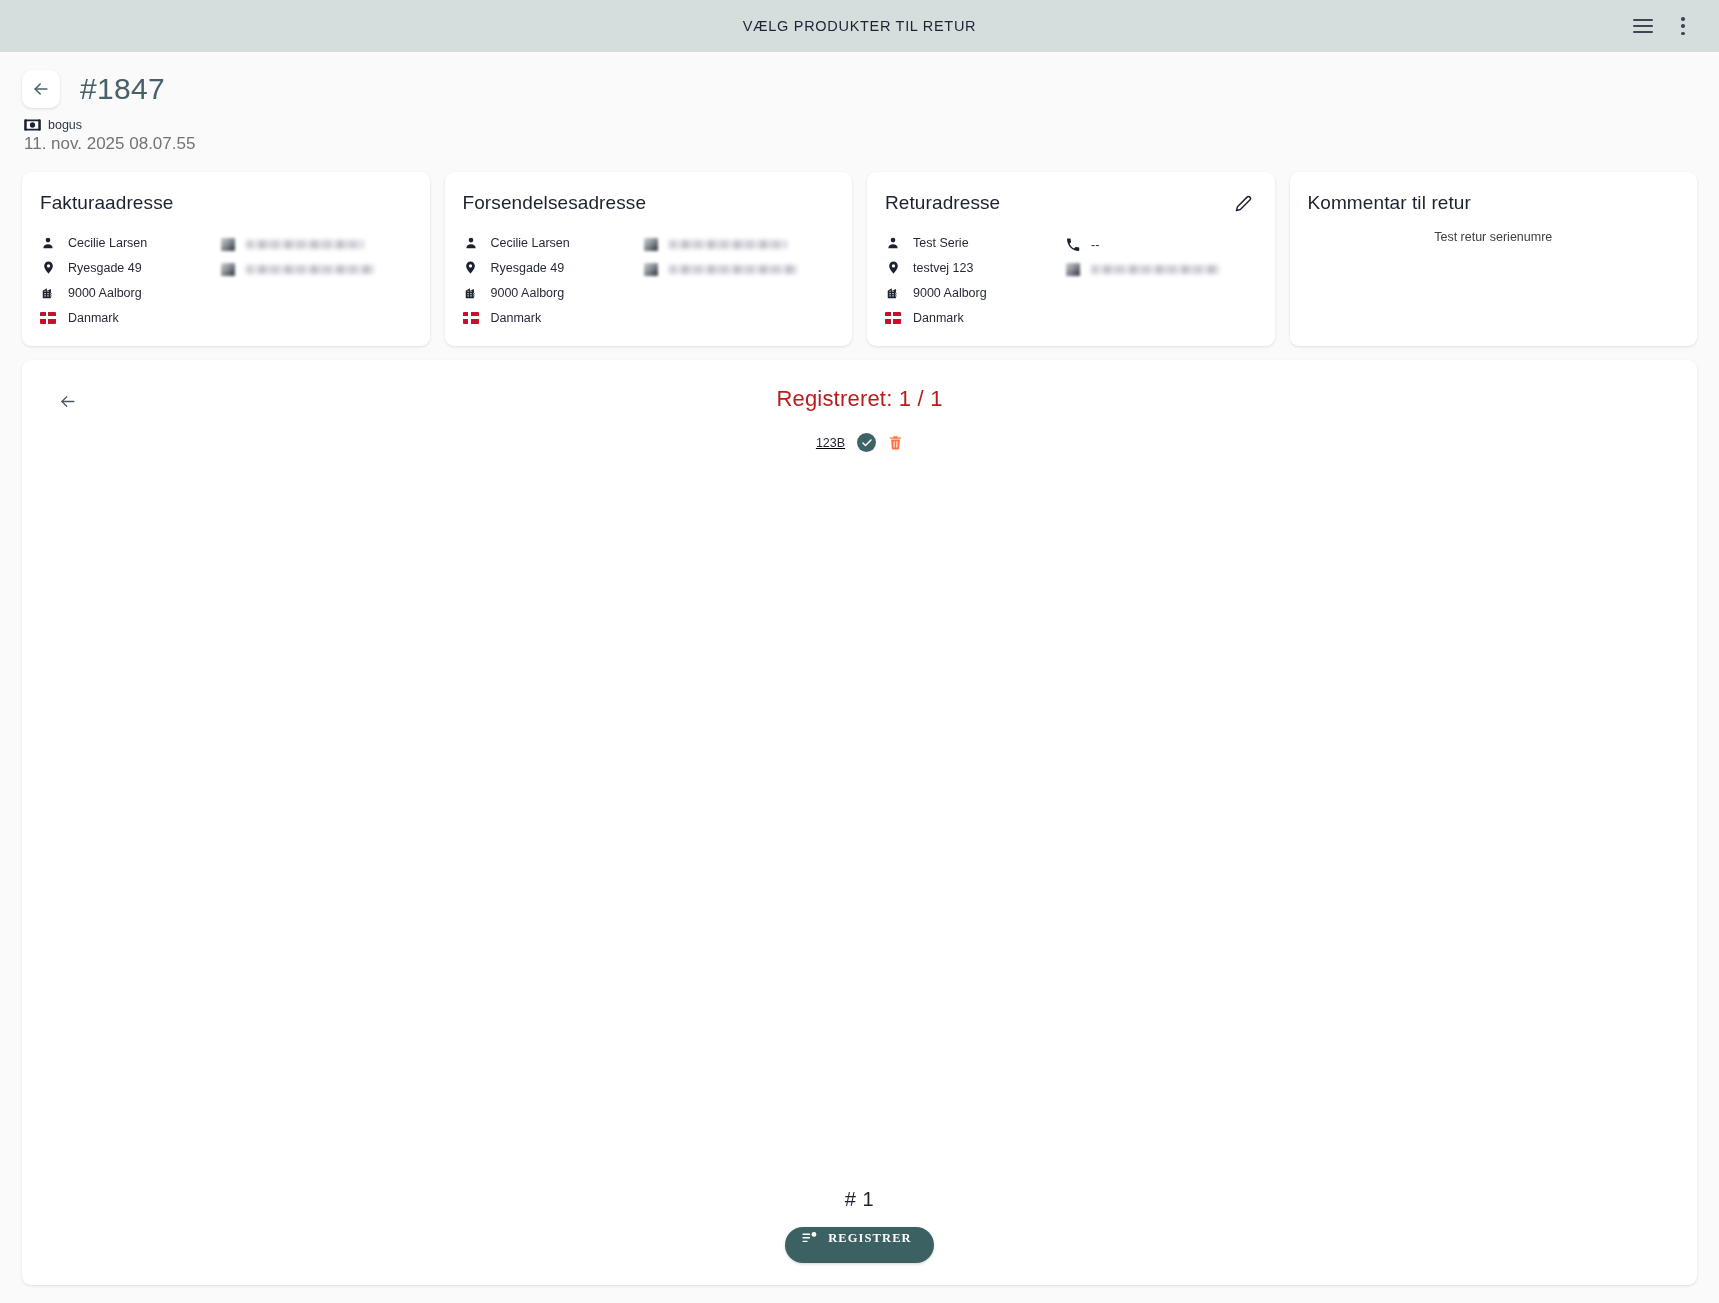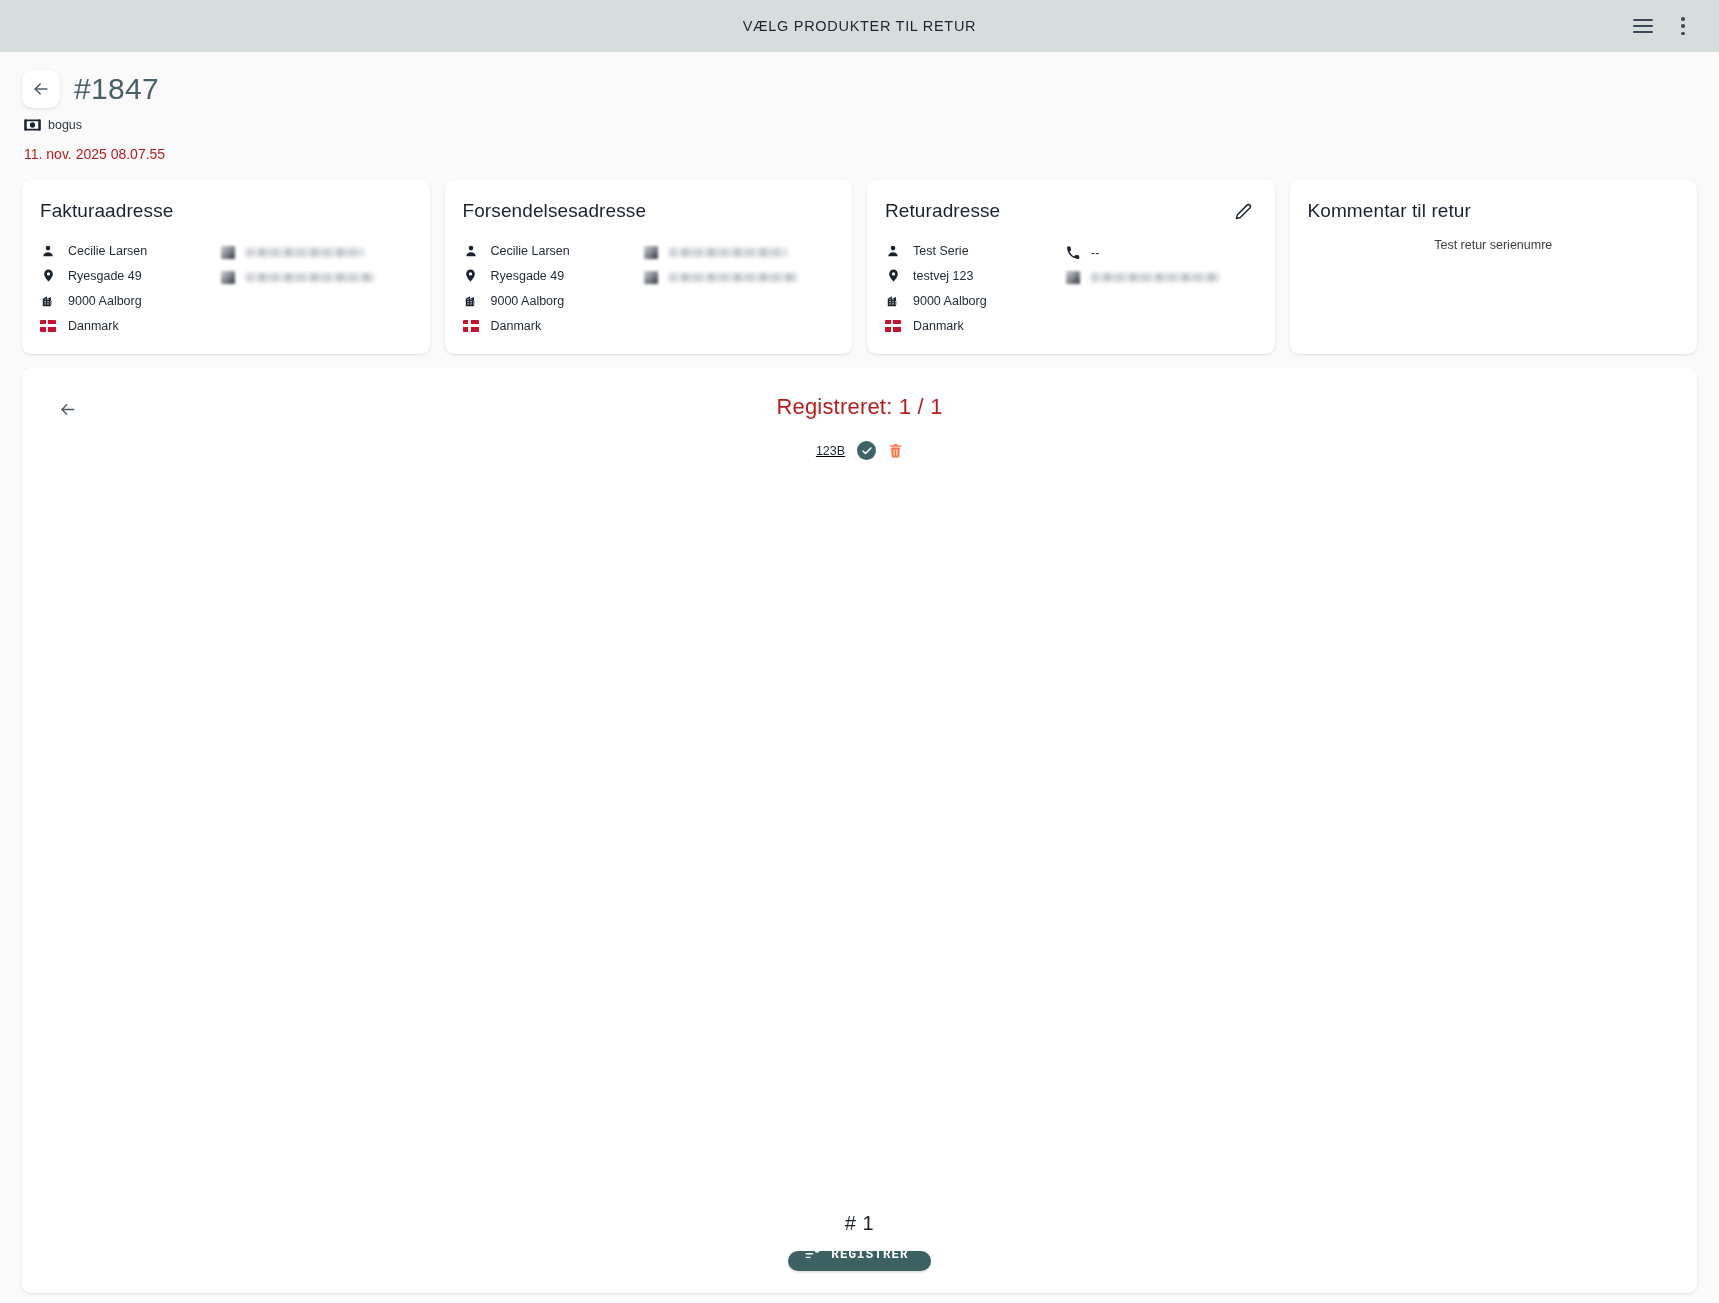--- a/index.html
+++ b/index.html
@@ -40,40 +40,40 @@
     background: transparent;
     border: none;
   }
   .hamburger { width: 20px; height: 14px; display:flex; flex-direction: column; justify-content: space-between; }
   .hamburger span { display:block; height: 2px; background: #3c4654; border-radius: 1px; }
   .kebab { width: 4px; height: 18px; display:flex; flex-direction: column; justify-content: space-between; align-items:center; }
   .kebab span { width: 3.5px; height: 3.5px; border-radius: 50%; background: #3c4654; display:block; }
 
   
   .page-head { padding: 18px 22px 4px 22px; }
-  .head-row { display: flex; align-items: center; gap: 14px; }
+  .head-row { display: flex; align-items: center; gap: 20px; }
   .back-btn {
     width: 38px; height: 38px;
     background: #ffffff;
     border-radius: 10px;
     box-shadow: 0 1px 3px rgba(0,0,0,.13);
     display: flex; align-items: center; justify-content: center;
     cursor: pointer;
     border: none;
   }
   .back-btn svg { width: 20px; height: 20px; }
   .order-no {
     font-size: 30px;
     font-weight: 400;
     color: #4a6068;
     letter-spacing: .3px;
   }
   .meta { margin-top: 10px; padding-left: 2px; }
   .meta-line1 { display: flex; align-items: center; gap: 7px; font-size: 12.5px; color: #2f3a45; }
-  .meta-line2 { font-size: 14px; color: #b91c1c; margin-top: 14px; }
+  .meta-line2 { font-size: 17px; color: #737373; margin-top: 2px; }
 
   
   .cards {
     display: flex;
     gap: 15px;
     padding: 14px 22px 0 22px;
   }
   .card {
     background: #ffffff;
     border-radius: 9px;
@@ -198,31 +198,31 @@
     flex-direction: column;
     align-items: center;
     gap: 16px;
   }
   .counter { font-size: 20px; color: #1b2330; letter-spacing: .5px; }
   .register-btn {
     background: #3c6163;
     color: #ffffff;
     border: none;
     border-radius: 22px;
-    height: 20px;
+    height: 36px;
     padding: 0 22px 13px 16px;
     display: flex;
     align-items: center;
     gap: 10px;
     font-size: 12.5px;
     letter-spacing: 1.1px;
     font-weight: 700;
     cursor: pointer;
     box-shadow: 0 1px 3px rgba(0,0,0,.18);
-    font-family: Liberation Mono, monospace;
+    font-family: Liberation Serif, serif;
   }
 </style>
 </head>
 <body>
 
 <div class="appbar">
   <button class="icon-btn">
     <span class="hamburger">
       <span></span>
         <span></span>

